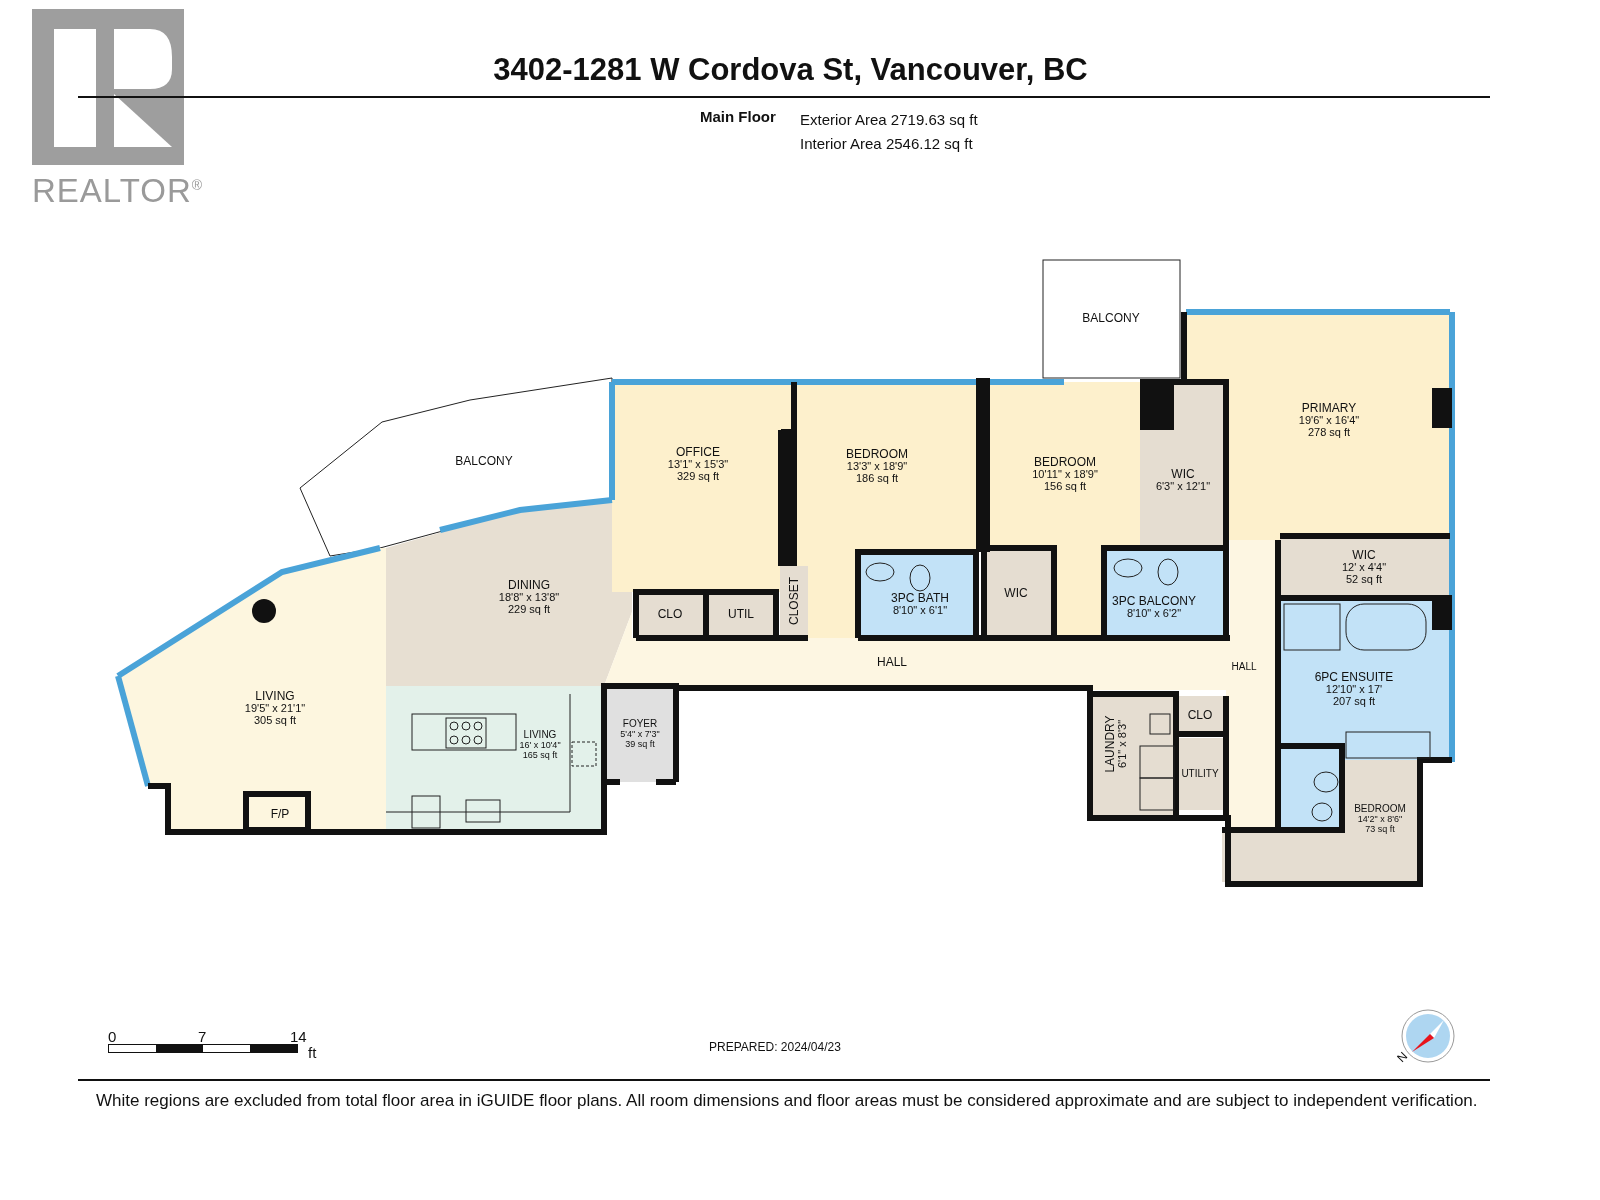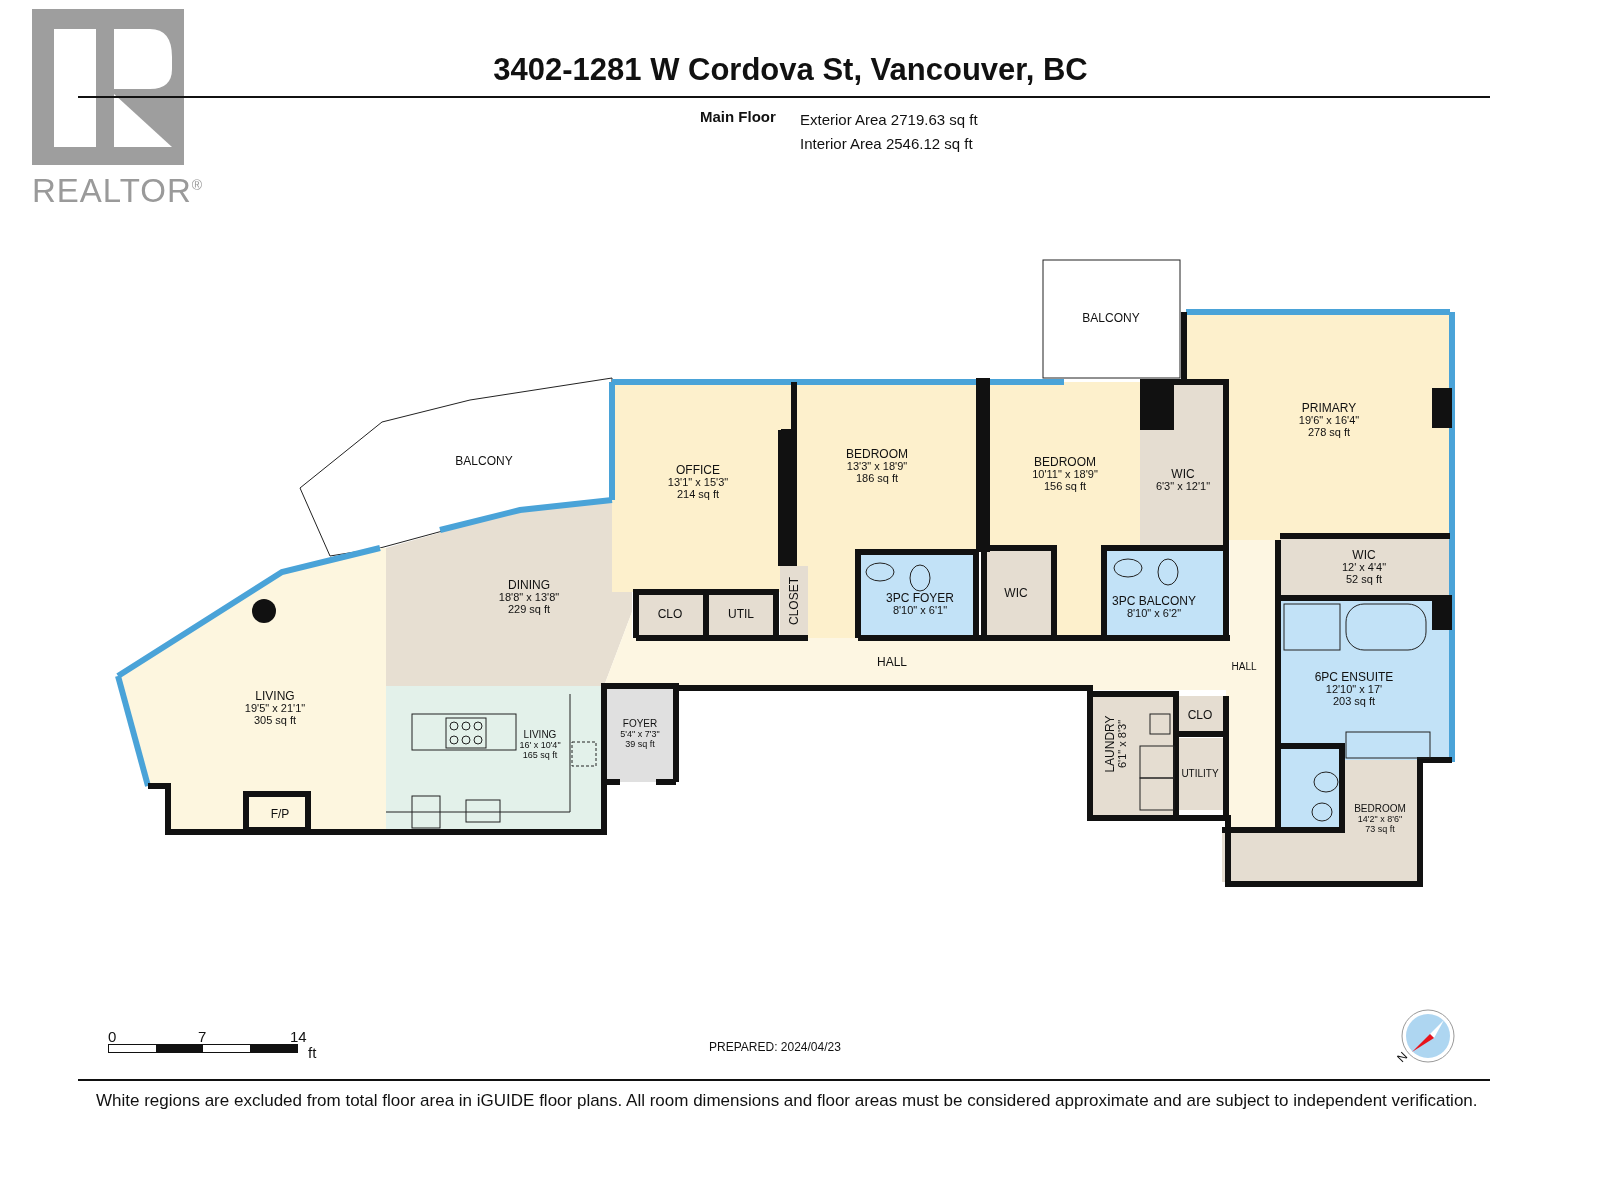--- a/index.html
+++ b/index.html
@@ -173,41 +173,41 @@
 <div class="room-label small" style="left:540px;top:745px">
   <div class="name">LIVING</div>
     <div>16' x 10'4"</div>
     <div>165 sq ft</div>
   </div>
 <div class="room-label small" style="left:640px;top:734px">
   <div class="name">FOYER</div>
     <div>5'4" x 7'3"</div>
     <div>39 sq ft</div>
   </div>
-<div class="room-label" style="left:698px;top:482px">
+<div class="room-label" style="left:698px;top:464px">
   <div class="name">OFFICE</div>
     <div>13'1" x 15'3"</div>
-    <div>214 sq ft</div>
+    <div>329 sq ft</div>
   </div>
 <div class="room-label" style="left:670px;top:614px">
     <div class="name">CLO</div>
   </div>
 <div class="room-label" style="left:741px;top:614px">
     <div class="name">UTIL</div>
   </div>
 <div class="room-label vert" style="left:794px;top:601px">
     <div class="name">CLOSET</div>
   </div>
 <div class="room-label" style="left:877px;top:466px">
   <div class="name">BEDROOM</div>
     <div>13'3" x 18'9"</div>
     <div>186 sq ft</div>
   </div>
 <div class="room-label" style="left:920px;top:604px">
-  <div class="name">3PC FOYER</div>
+  <div class="name">3PC BATH</div>
     <div>8'10" x 6'1"</div>
   </div>
 <div class="room-label" style="left:1065px;top:474px">
   <div class="name">BEDROOM</div>
     <div>10'11" x 18'9"</div>
     <div>156 sq ft</div>
   </div>
 <div class="room-label" style="left:1016px;top:593px">
     <div class="name">WIC</div>
   </div>
@@ -225,21 +225,21 @@
     <div>278 sq ft</div>
   </div>
 <div class="room-label" style="left:1364px;top:567px">
   <div class="name">WIC</div>
     <div>12' x 4'4"</div>
     <div>52 sq ft</div>
   </div>
 <div class="room-label" style="left:1354px;top:689px">
   <div class="name">6PC ENSUITE</div>
     <div>12'10" x 17'</div>
-    <div>203 sq ft</div>
+    <div>207 sq ft</div>
   </div>
 <div class="room-label" style="left:892px;top:662px">
     <div class="name">HALL</div>
   </div>
 <div class="room-label small" style="left:1244px;top:667px">
     <div class="name">HALL</div>
   </div>
 <div class="room-label vert" style="left:1116px;top:744px">
   <div class="name">LAUNDRY</div>
     <div>6'1" x 8'3"</div>

